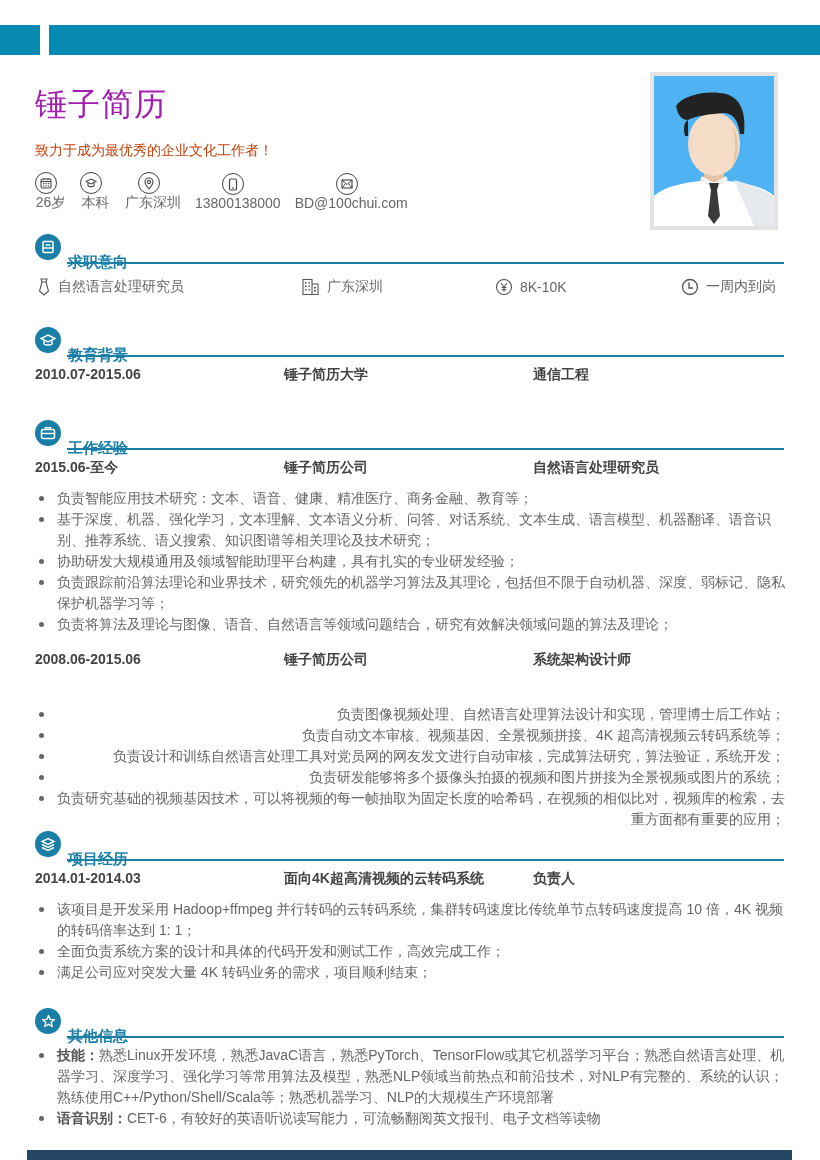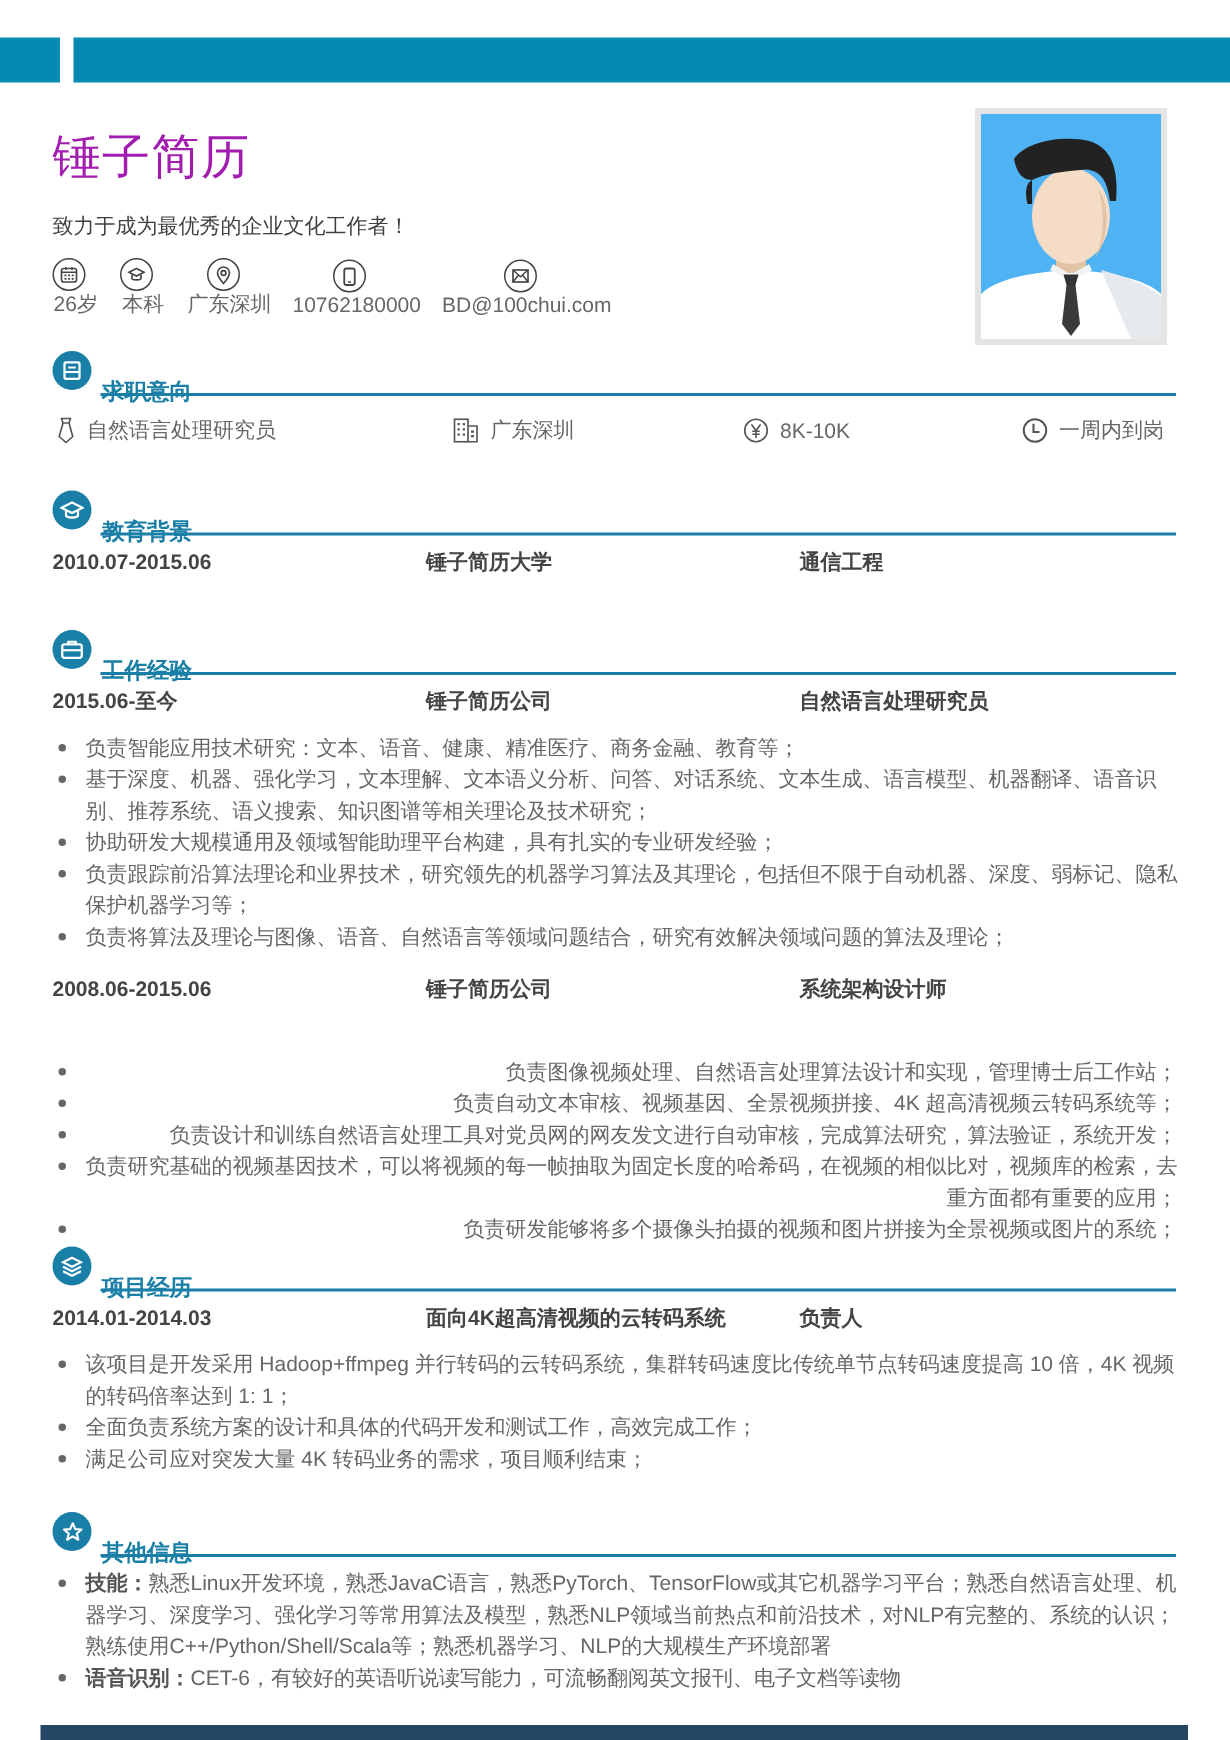--- a/index.html
+++ b/index.html
@@ -4,21 +4,21 @@
 <style>
   * { box-sizing: border-box; margin: 0; padding: 0; }
   html, body { width: 820px; height: 1160px; background: #ffffff; overflow: hidden; }
   body { position: relative; font-family: "Liberation Sans", "DejaVu Sans", sans-serif; color: #555; }
 
   .topbar-left { position: absolute; left: 0; top: 25px; width: 40px; height: 30px; background: #0689b2; }
   .topbar-right { position: absolute; left: 49px; top: 25px; width: 771px; height: 30px; background: #0689b2; }
   .bottombar { position: absolute; left: 27px; top: 1150px; width: 765px; height: 10px; background: #254763; }
 
   .name { position: absolute; left: 35px; top: 82px; font-size: 32px; color: #a21caf; letter-spacing: 1px; line-height: 44px; }
-  .slogan { position: absolute; left: 35px; top: 140px; font-size: 14px; color: #404040; line-height: 20px; }
+  .slogan { position: absolute; left: 35px; top: 140px; font-size: 14px; color: #c2410c; line-height: 20px; }
 
   .info-row { position: absolute; left: 35px; top: 180px; height: 24px; display: flex; align-items: center; }
   .info-item { display: flex; align-items: center; margin-right: 14px; flex-direction: column; }
   .info-item .ic { width: 22px; height: 22px; border: 1.3px solid #444; border-radius: 50%; display: flex; align-items: center; justify-content: center; margin-right: 9px; }
   .info-item .txt { font-size: 14px; color: #666; }
 
   .photo { position: absolute; left: 650px; top: 72px; width: 128px; height: 158px; background: #e4e4e4; padding: 4px; }
   .photo-inner { width: 120px; height: 150px; background: #4fb2f2; overflow: hidden; position: relative; }
 
   .section { position: absolute; left: 35px; width: 749px; height: 30px; }
@@ -89,21 +89,21 @@
     </span>
     <span class="txt">广东深圳</span>
   </div>
   <div class="info-item">
     <span class="ic">
       <svg width="10" height="13" viewBox="0 0 10 13">
           <rect x="1.5" y="1" width="7" height="11" rx="1.5" fill="none" stroke="#444" stroke-width="1.2"></rect>
           <line x1="4" y1="10" x2="6" y2="10" stroke="#444"></line>
         </svg>
     </span>
-    <span class="txt">10762180000</span>
+    <span class="txt">13800138000</span>
   </div>
   <div class="info-item">
     <span class="ic">
       <svg width="12" height="10" viewBox="0 0 12 10">
           <rect x="1" y="1" width="10" height="8" fill="none" stroke="#444" stroke-width="1.1"></rect>
           <path d="M1 1 L6 5.5 L11 1 M1 9 L4.5 4.5 M11 9 L7.5 4.5" fill="none" stroke="#444" stroke-width="1"></path>
         </svg>
     </span>
     <span class="txt">BD@100chui.com</span>
   </div>
@@ -231,22 +231,22 @@
 
 <div class="entry-head" style="top:651px;">
   <span class="col1">2008.06-2015.06</span>
   <span class="col2">锤子简历公司</span>
   <span class="col3">系统架构设计师</span>
 </div>
 <ul class="bullets" style="top:704px;text-align:right;">
   <li>负责图像视频处理、自然语言处理算法设计和实现，管理博士后工作站；</li>
   <li>负责自动文本审核、视频基因、全景视频拼接、4K 超高清视频云转码系统等；</li>
   <li>负责设计和训练自然语言处理工具对党员网的网友发文进行自动审核，完成算法研究，算法验证，系统开发；</li>
+  <li>负责研发能够将多个摄像头拍摄的视频和图片拼接为全景视频或图片的系统；</li>
   <li>负责研究基础的视频基因技术，可以将视频的每一帧抽取为固定长度的哈希码，在视频的相似比对，视频库的检索，去重方面都有重要的应用；</li>
-  <li>负责研发能够将多个摄像头拍摄的视频和图片拼接为全景视频或图片的系统；</li>
 </ul>
 
 <div class="section" style="top:831px;">
   <span class="sec-icon">
     <svg width="16" height="15" viewBox="0 0 16 15">
         <path d="M8 1.5 L14 4.5 L8 7.5 L2 4.5 Z" fill="none" stroke="#fff" stroke-width="1.4"></path>
         <path d="M2 7.5 L8 10.5 L14 7.5" fill="none" stroke="#fff" stroke-width="1.4"></path>
         <path d="M2 10.5 L8 13.5 L14 10.5" fill="none" stroke="#fff" stroke-width="1.4"></path>
       </svg>
   </span>

